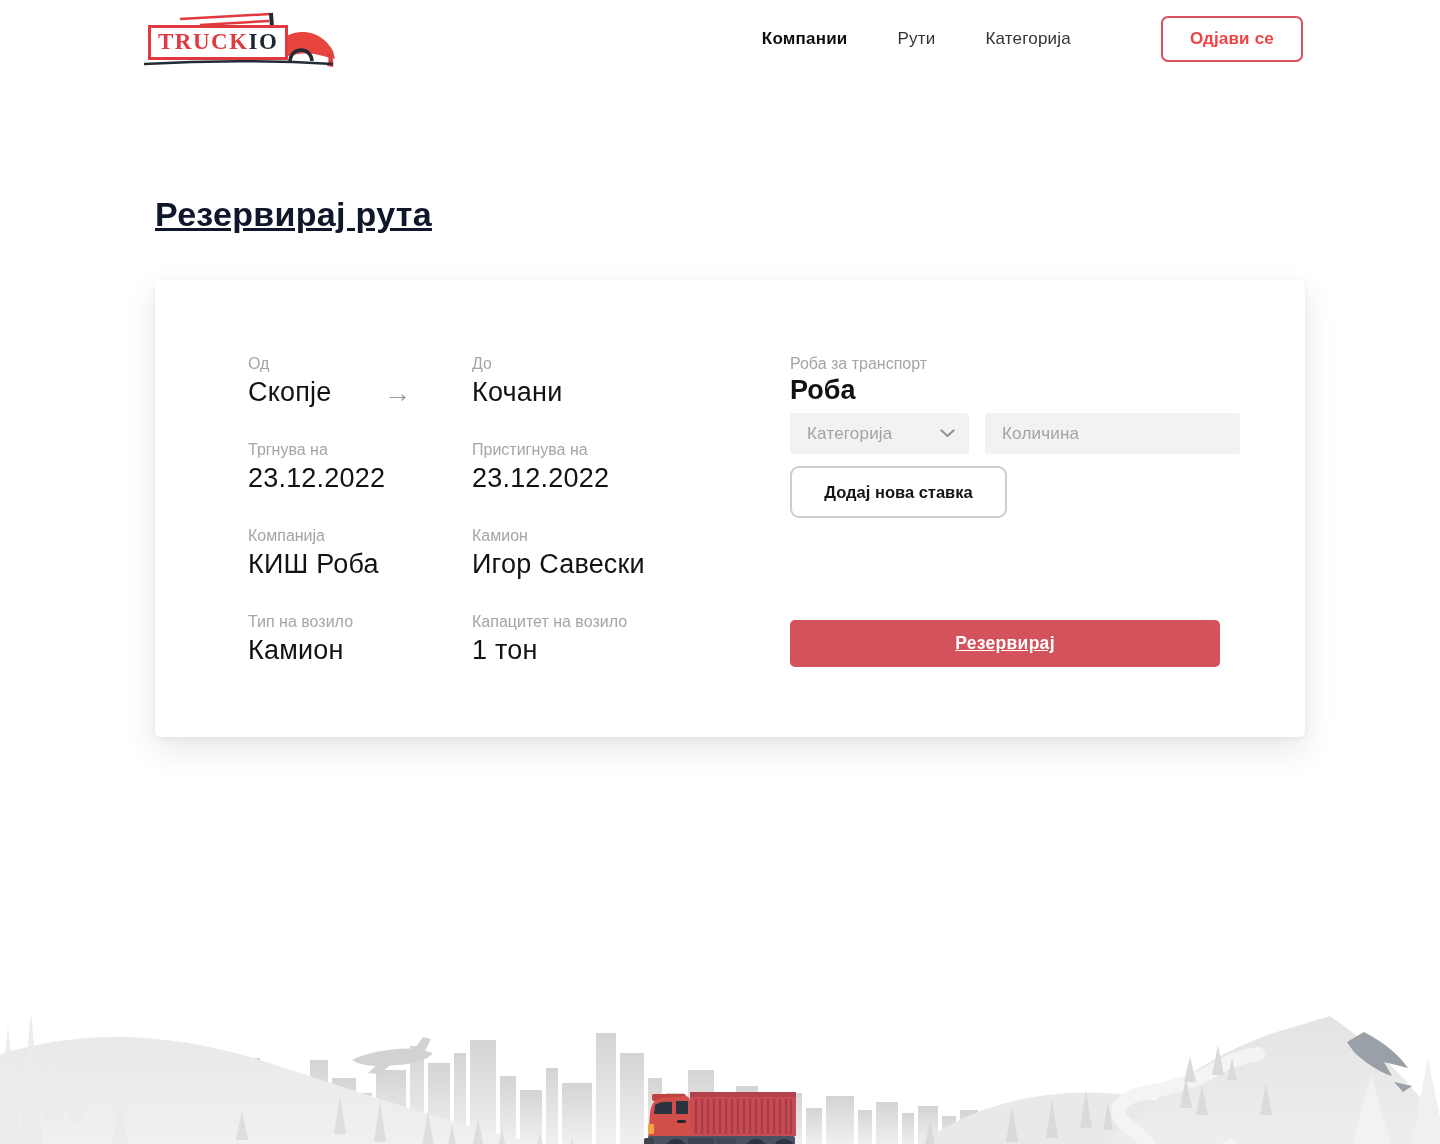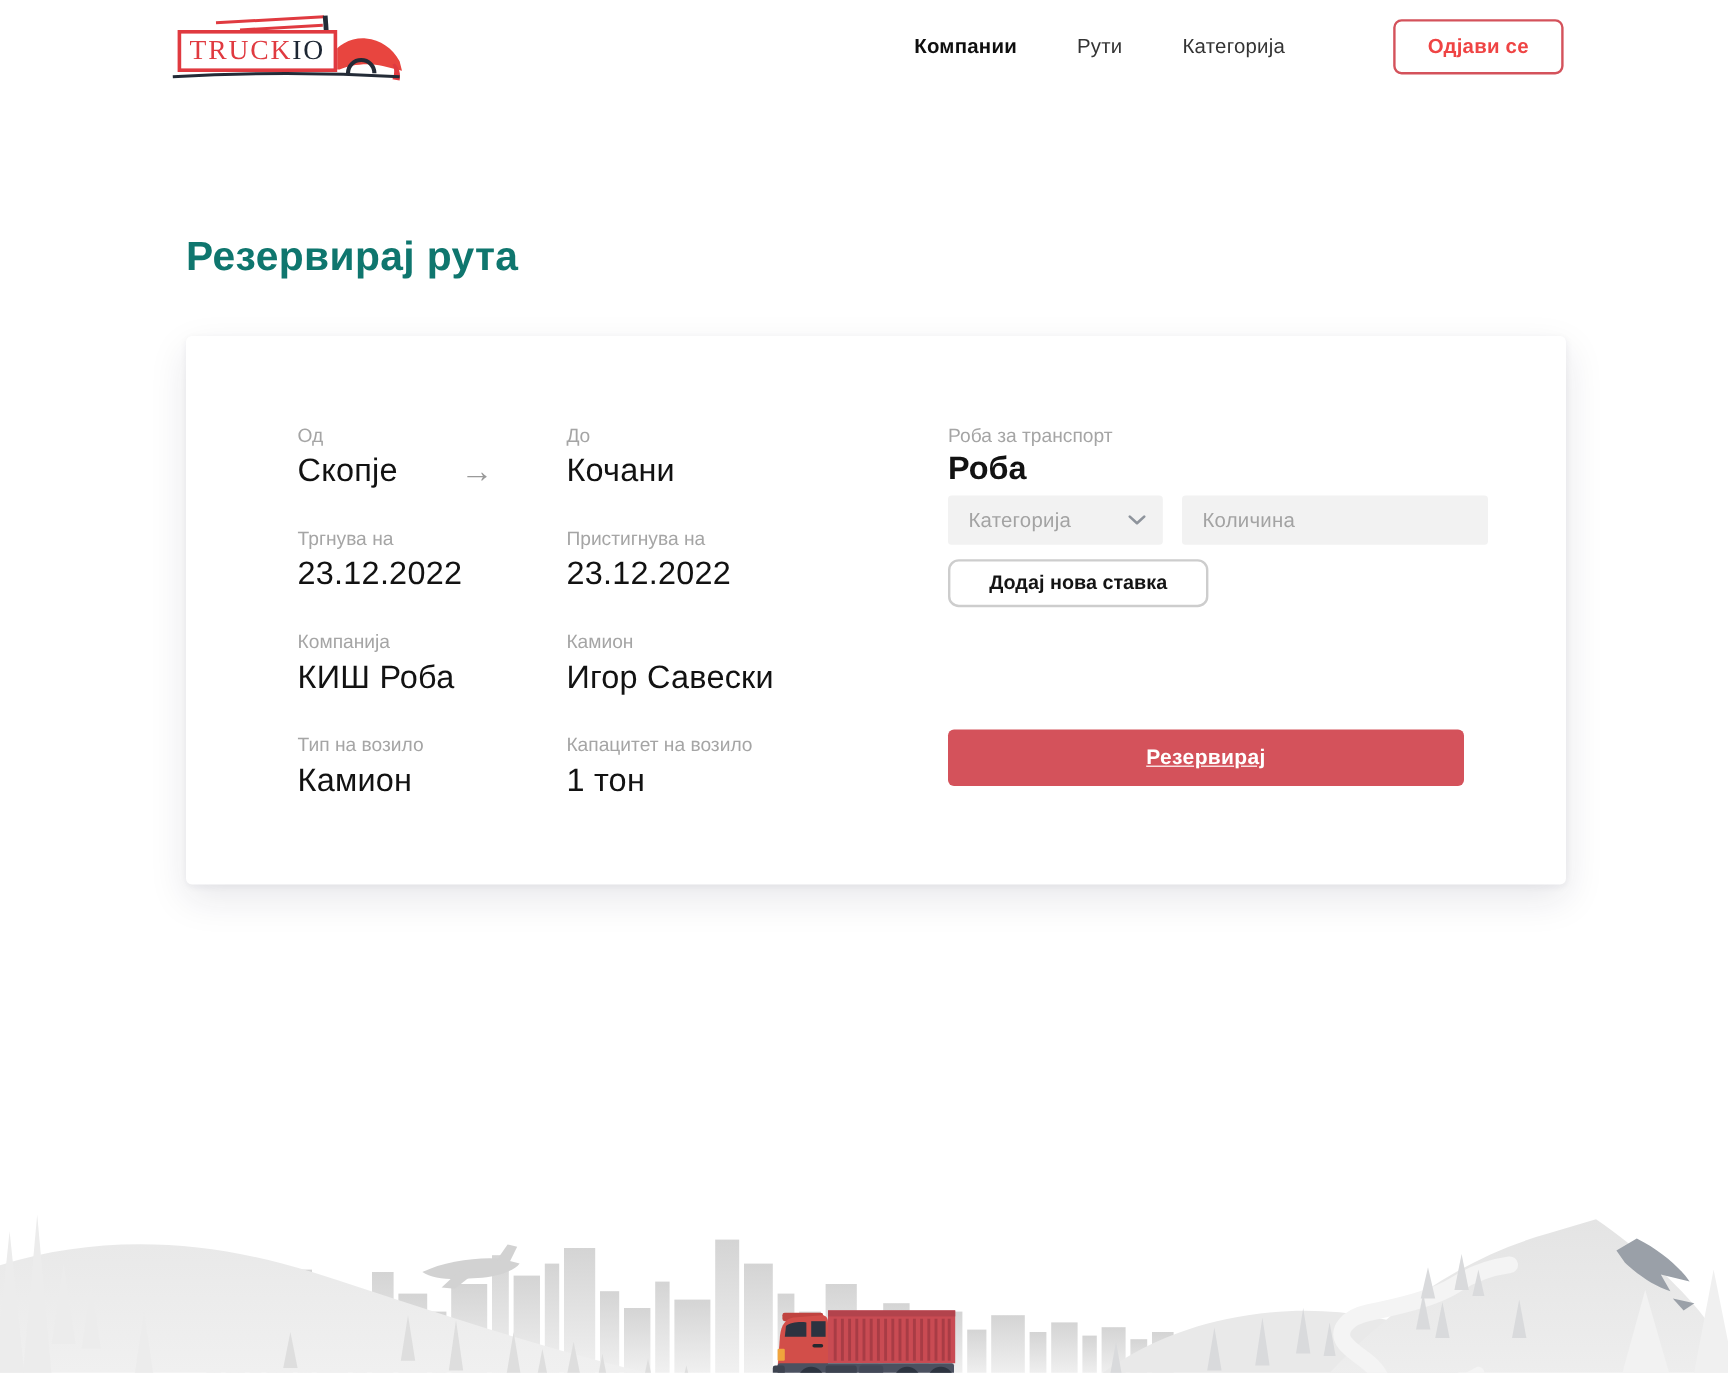--- a/index.html
+++ b/index.html
@@ -4,55 +4,55 @@
 <style>
   * { box-sizing: border-box; margin: 0; padding: 0; }
   html,body { width: 1440px; background: #ffffff; font-family: "Liberation Sans", sans-serif; }
   body { height: 1144px; overflow: hidden; color: #141414; }
 
   
   .header { height: 78px; display: flex; align-items: center; padding: 0 137px 0 140px; }
   .logo { position: relative; width: 198px; height: 62px; flex: 0 0 auto; cursor: pointer; }
   .logo-art { position: absolute; inset: 0; }
   .logo-text { position: absolute; left: 8px; top: 17px; border: 3px solid #e03a40; padding: 1px 7px 2px 7px;
-               font-family: "Liberation Serif", serif; font-weight: 400; font-size: 23px; letter-spacing: 1.5px;
+               font-family: "Liberation Serif", serif; font-weight: 700; font-size: 23px; letter-spacing: 1.5px;
                background: #fff; white-space: nowrap; }
   .logo-text .t1 { color: #e03a40; }
   .logo-text .t2 { color: #1d2633; }
   .nav { margin-left: auto; display: flex; align-items: center; gap: 50px; }
   .nav-link { font-size: 17px; color: #343434; text-decoration: none; letter-spacing: .2px; font-weight: 500; cursor: pointer; }
   .nav-link.active { color: #0f0f0f; font-weight: 600; }
   .logout-btn { margin-left: 40px; padding: 11px 27px; background: #fff; border: 2px solid #d4525b; border-radius: 7px;
                 color: #ef4444; font-size: 17px; font-weight: 700; letter-spacing: .2px; cursor: pointer;
                 font-family: "Liberation Sans", sans-serif; }
 
   
   .main { height: 802px; }
-  .page-title { margin: 118px 16px 0 155px; font-size: 34px; line-height: 36px; font-weight: 800; color: #0f766e; letter-spacing: .3px; }
+  .page-title { margin: 118px 16px 0 155px; font-size: 34px; line-height: 36px; font-weight: 800; color: #0f172a; letter-spacing: .3px; text-decoration: underline; }
   .card { margin: 48px 0 0 155px; width: 1150px; background: #fff; border-radius: 5px;
           box-shadow: 0 12px 32px rgba(30,34,60,.10), 0 2px 6px rgba(30,34,60,.06);
           padding: 74px 65px 70px 93px; }
   .card-grid { display: grid; grid-template-columns: 542px 450px; }
 
   .field-row { position: relative; display: grid; grid-template-columns: 224px 1fr; margin-bottom: 31px; }
   .field-row:last-child { margin-bottom: 0; }
   .field-label { font-size: 16px; line-height: 20px; color: #a5a5a5; }
   .field-value { font-size: 27px; line-height: 34px; font-weight: 400; color: #121212; letter-spacing: .2px; margin-top: 1px; }
   .route-arrow { position: absolute; left: 136px; top: 24px; font-size: 27px; color: #9a9a9a; font-weight: 400; }
 
   .goods-label { font-size: 16px; line-height: 20px; color: #a5a5a5; }
   .goods-title { font-size: 27px; line-height: 32px; font-weight: 700; color: #121212; }
   .goods-inputs { display: flex; gap: 16px; margin-top: 7px; }
   .select-box { flex: 1; height: 41px; background: #f2f2f2; border-radius: 3px; display: flex; align-items: center;
                 padding: 0 14px 0 17px; cursor: pointer; }
   .select-box span { flex: 1; font-size: 17px; color: #a3a3a3; letter-spacing: .2px; }
   .qty-input { flex: 1; height: 41px; background: #f2f2f2; border: none; border-radius: 3px; padding: 0 17px;
                font-size: 17px; color: #333; font-family: "Liberation Sans", sans-serif; }
   .qty-input::placeholder { color: #a3a3a3; letter-spacing: .2px; }
-  .add-btn { margin-top: 12px; width: 217px; height: 40px; background: #fff; border: 2px solid #cdcdcd; border-radius: 9px;
+  .add-btn { margin-top: 12px; width: 217px; height: 52px; background: #fff; border: 2px solid #cdcdcd; border-radius: 9px;
              font-size: 16.5px; font-weight: 700; color: #141414; cursor: pointer; font-family: "Liberation Sans", sans-serif; }
   .reserve-btn { margin-top: 102px; width: 430px; height: 47px; background: #d4525b; border: none; border-radius: 5px;
                  color: #fff; font-size: 17.5px; font-weight: 700; letter-spacing: .3px; cursor: pointer;
                  font-family: "Liberation Sans", sans-serif; text-decoration: underline; }
 
   
   .landscape { width: 1440px; height: 205px; display: block; }
 </style>
 </head>
 <body>

